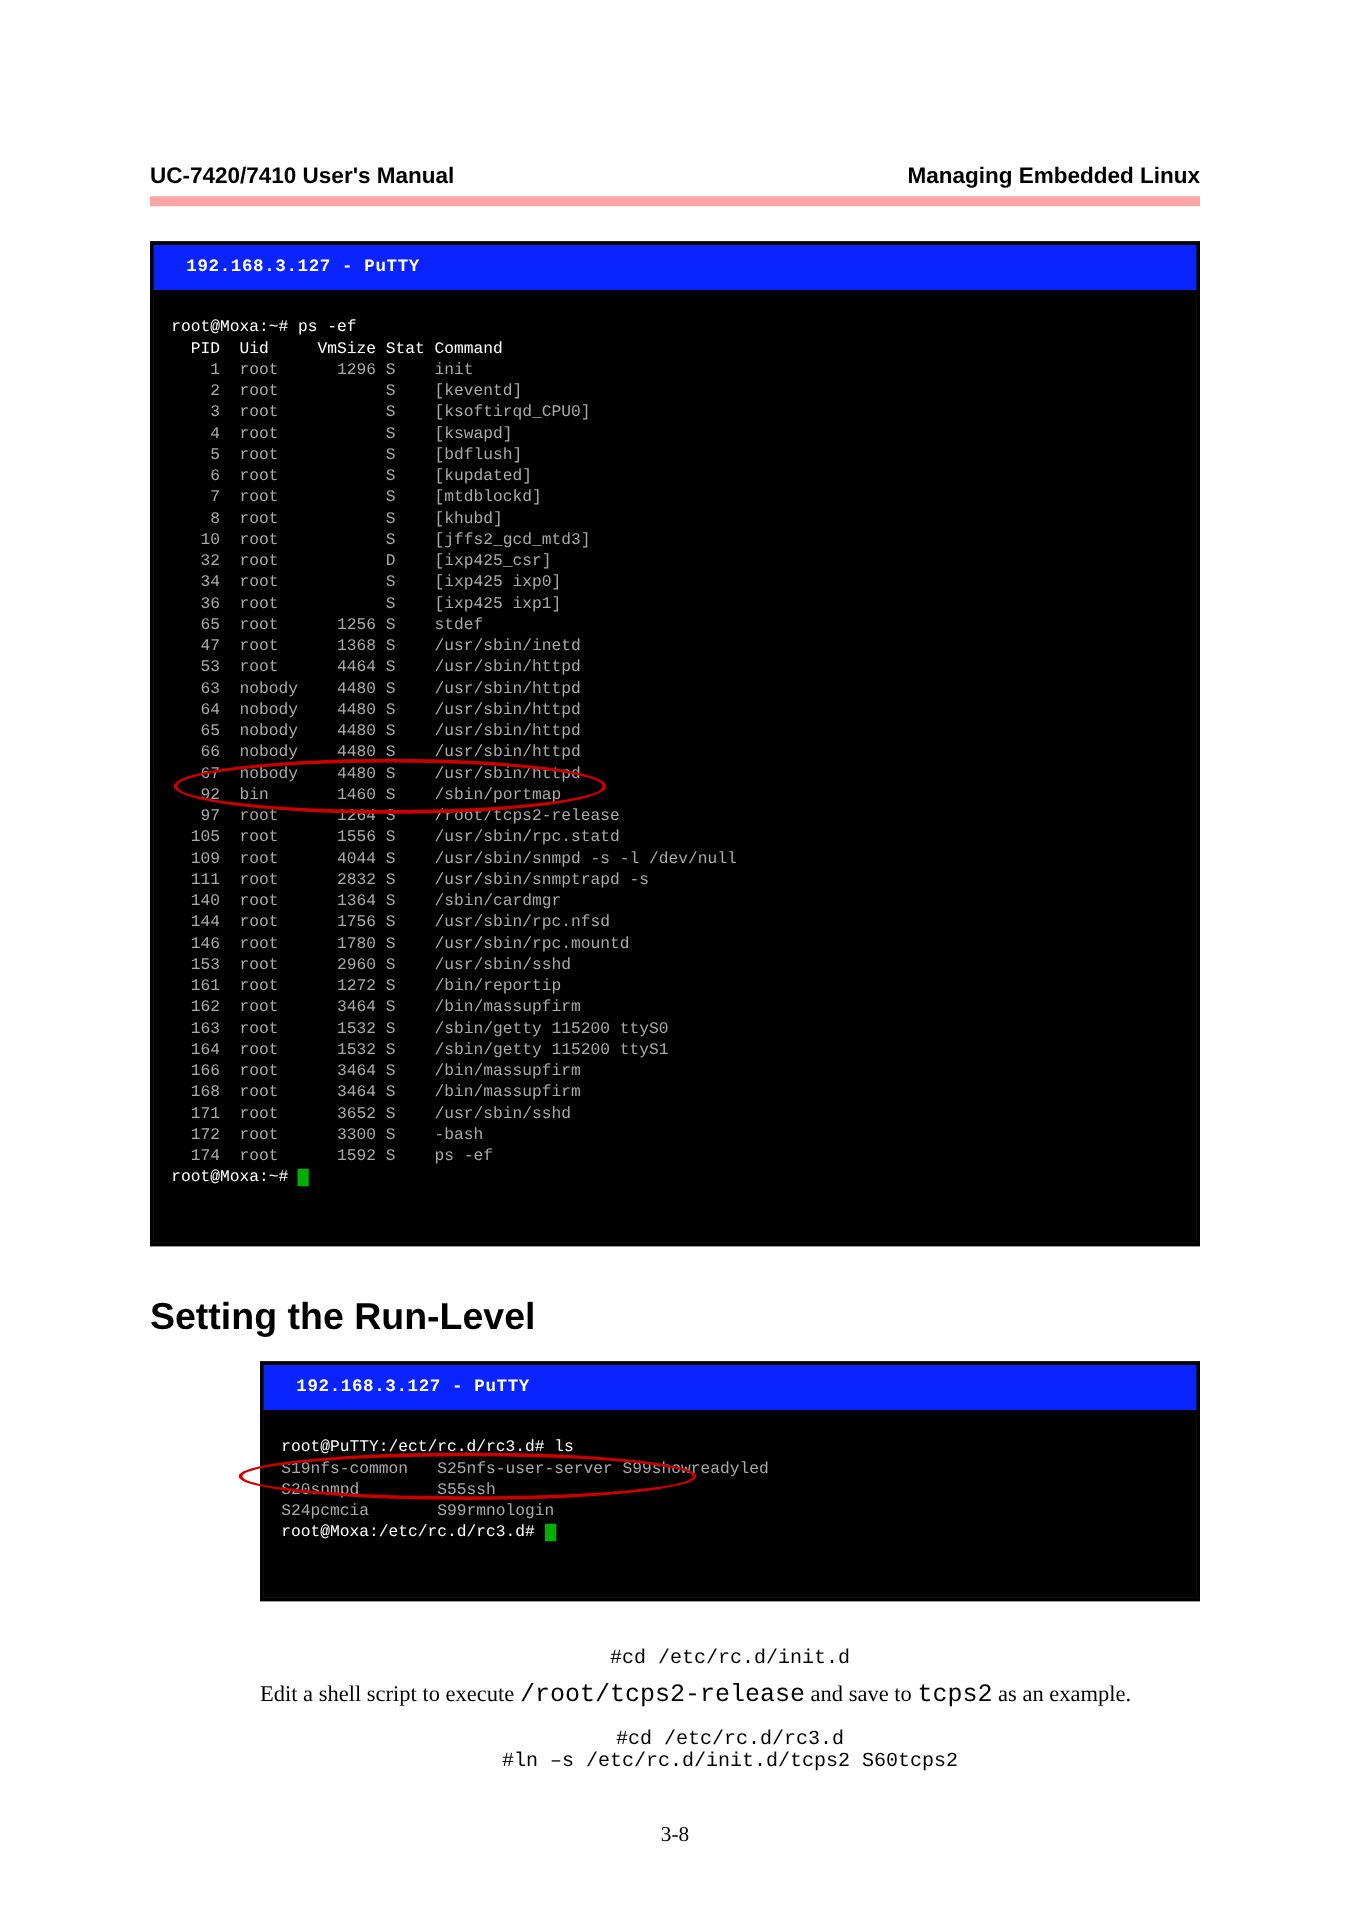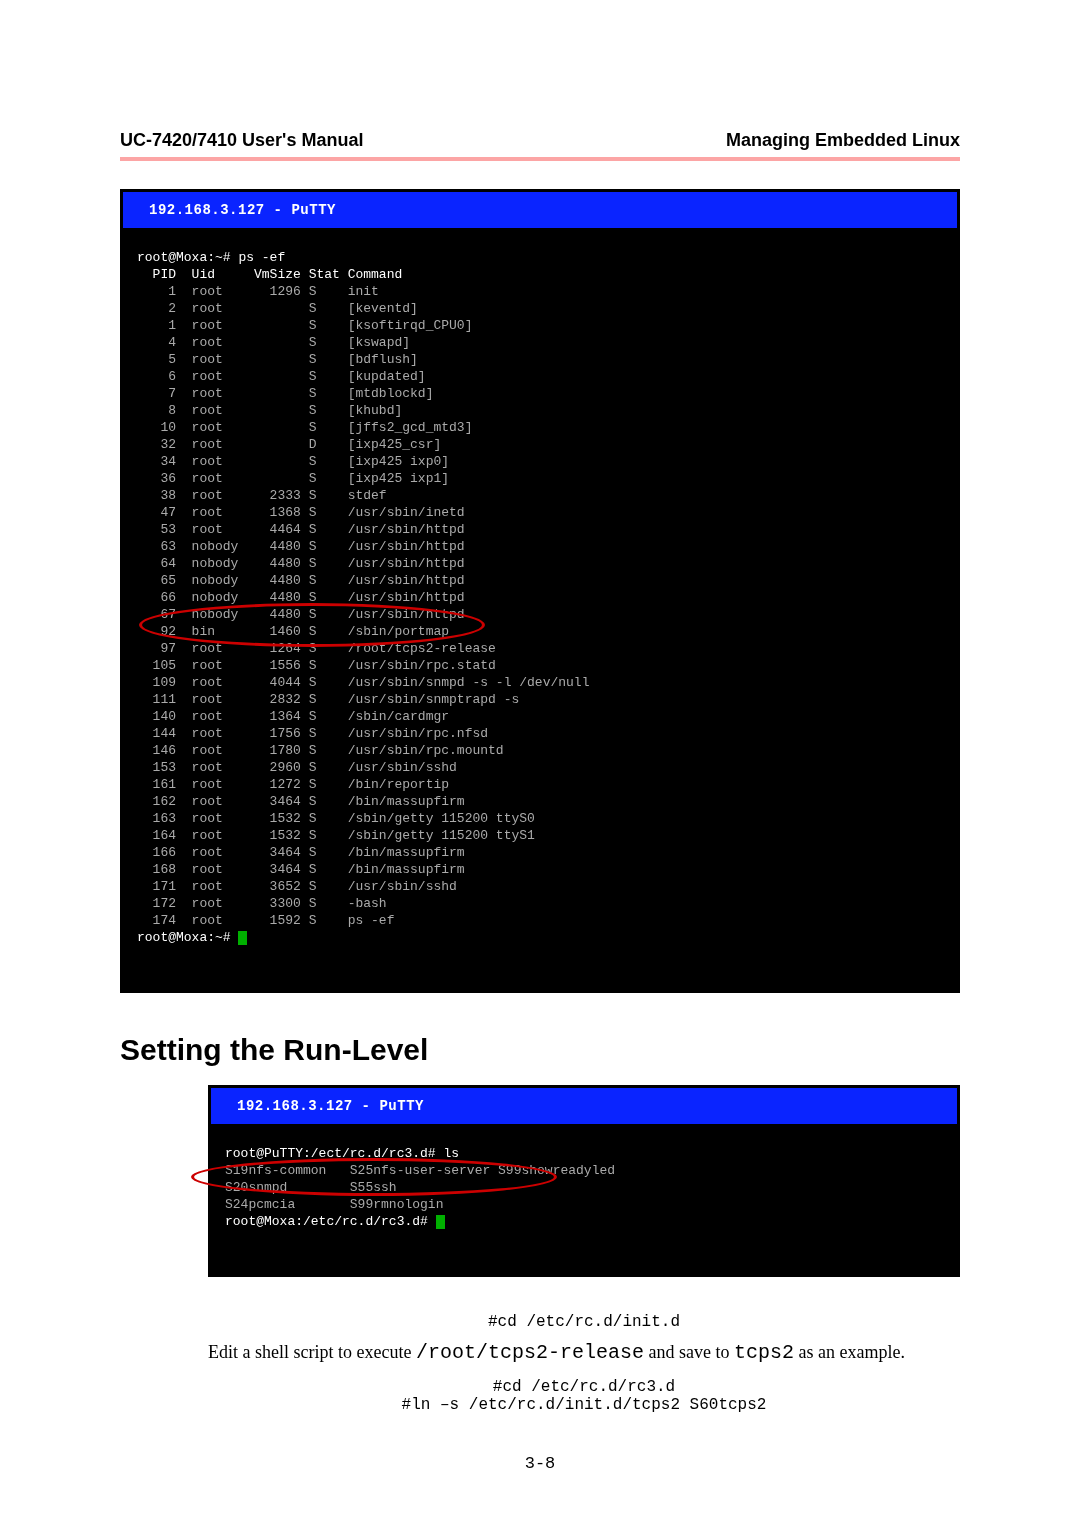--- a/index.html
+++ b/index.html
@@ -15,21 +15,21 @@
     padding: 130px 120px 80px 120px;
     box-sizing: border-box;
   }
   .header-row {
     display: flex;
     justify-content: space-between;
     font-family: Arial, Helvetica, sans-serif;
     font-size: 18px;
     font-weight: bold;
     padding-bottom: 6px;
-    border-bottom: 4px solid #fca5a5;
+    border-bottom: 8px solid #fca5a5;
     margin-bottom: 28px;
   }
   .terminal {
     border: 3px solid #000;
     background: #404040;
     margin: 0 0 36px 0;
     position: relative;
   }
   .term-titlebar {
     background: #0a24ff;
@@ -86,21 +86,20 @@
     text-align: center;
   }
   .mono-inline {
     font-family: "Courier New", Courier, monospace;
     font-size: 20px;
   }
   .page-num {
     text-align: center;
     font-size: 17px;
     margin-top: 40px;
-    font-family: Liberation Mono, monospace;
   }
   .indented-terminal {
     margin-left: 88px;
   }
 </style>
 </head>
 <body>
 
 <div class="page">
 
@@ -109,31 +108,31 @@
     <span>Managing Embedded Linux</span>
   </div>
 
   <div class="terminal">
     <div class="term-titlebar"> 192.168.3.127 - PuTTY</div>
     <div class="term-body">
 <span class="prompt-line">root@Moxa:~# ps -ef</span>
 <span class="hdr-line">  PID  Uid     VmSize Stat Command</span>
 <span class="ps-row">    1  root      1296 S    init</span>
 <span class="ps-row">    2  root           S    [keventd]</span>
-<span class="ps-row">    1  root           S    [ksoftirqd_CPU0]</span>
+<span class="ps-row">    3  root           S    [ksoftirqd_CPU0]</span>
 <span class="ps-row">    4  root           S    [kswapd]</span>
 <span class="ps-row">    5  root           S    [bdflush]</span>
 <span class="ps-row">    6  root           S    [kupdated]</span>
 <span class="ps-row">    7  root           S    [mtdblockd]</span>
 <span class="ps-row">    8  root           S    [khubd]</span>
 <span class="ps-row">   10  root           S    [jffs2_gcd_mtd3]</span>
 <span class="ps-row">   32  root           D    [ixp425_csr]</span>
 <span class="ps-row">   34  root           S    [ixp425 ixp0]</span>
 <span class="ps-row">   36  root           S    [ixp425 ixp1]</span>
-<span class="ps-row">   38  root      2333 S    stdef</span>
+<span class="ps-row">   65  root      1256 S    stdef</span>
 <span class="ps-row">   47  root      1368 S    /usr/sbin/inetd</span>
 <span class="ps-row">   53  root      4464 S    /usr/sbin/httpd</span>
 <span class="ps-row">   63  nobody    4480 S    /usr/sbin/httpd</span>
 <span class="ps-row">   64  nobody    4480 S    /usr/sbin/httpd</span>
 <span class="ps-row">   65  nobody    4480 S    /usr/sbin/httpd</span>
 <span class="ps-row">   66  nobody    4480 S    /usr/sbin/httpd</span>
 <span class="ps-row">   67  nobody    4480 S    /usr/sbin/httpd</span>
 <span class="ps-row">   92  bin       1460 S    /sbin/portmap</span>
 <span class="ps-row">   97  root      1264 S    /root/tcps2-release</span>
 <span class="ps-row">  105  root      1556 S    /usr/sbin/rpc.statd</span>

